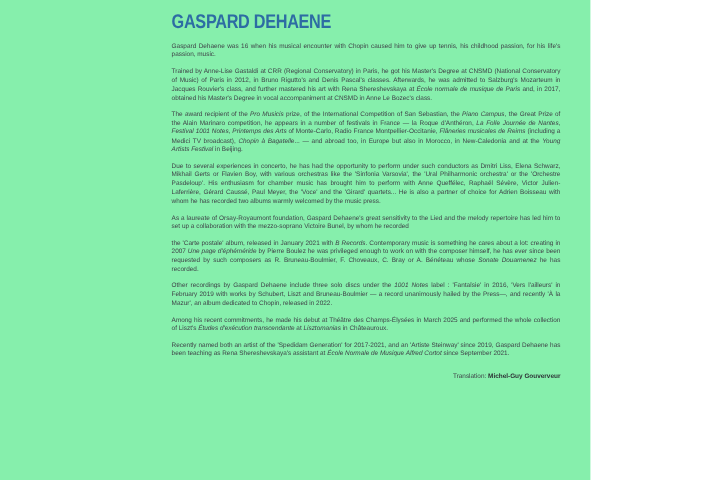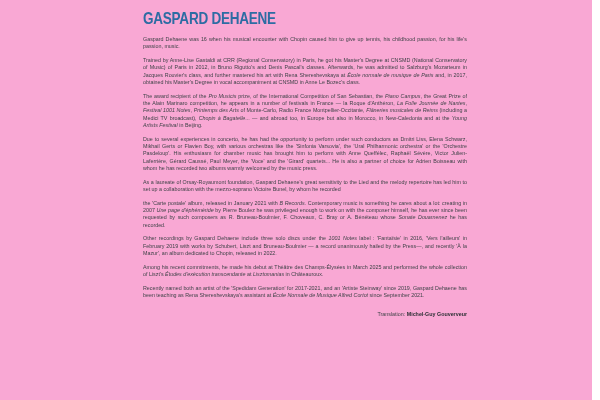--- a/index.html
+++ b/index.html
@@ -8,23 +8,23 @@
     background: #ffffff;
   }
   body {
     width: 600px;
     height: 400px;
     overflow: hidden;
     font-family: "Liberation Sans", sans-serif;
   }
   .page {
     position: relative;
-    width: 592px;
+    width: 492px;
     height: 400px;
-    background: #f9a8d4;
+    background: #86efac;
     box-sizing: border-box;
     padding-left: 40px;
   }
   .content {
     position: absolute;
     left: 143px;
     top: 9px;
     width: 324px;
   }
   .doc-title {

